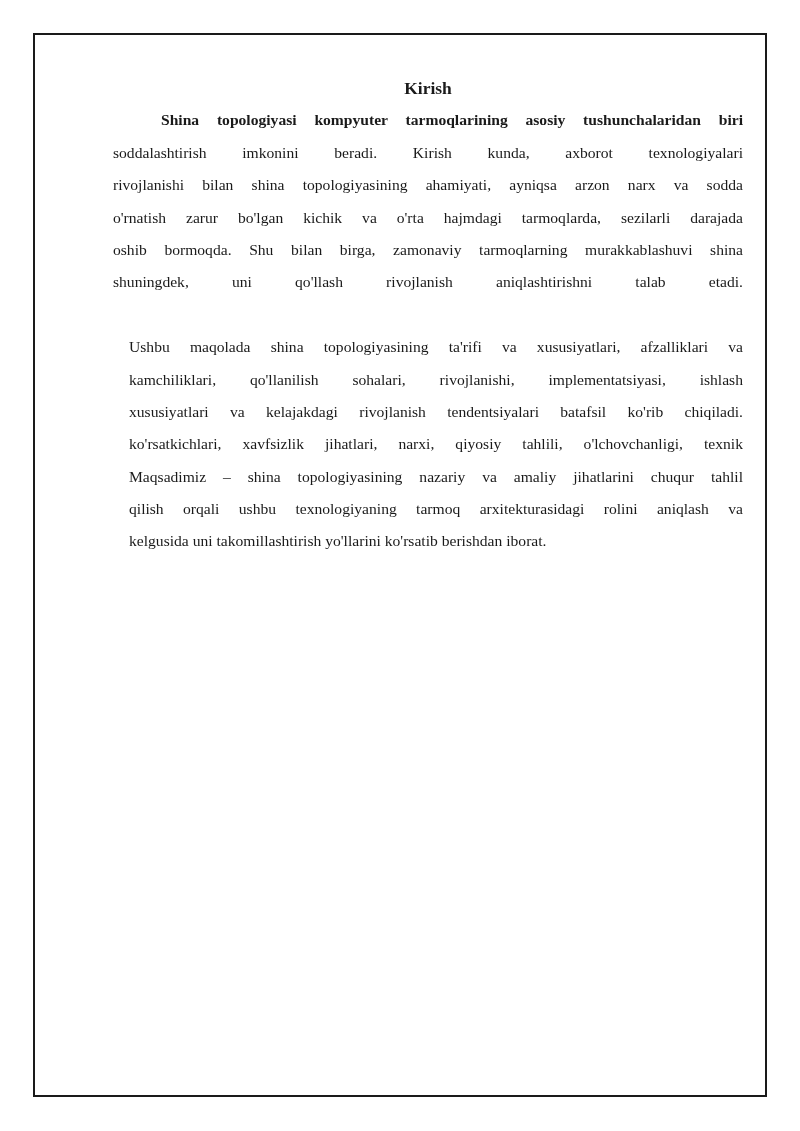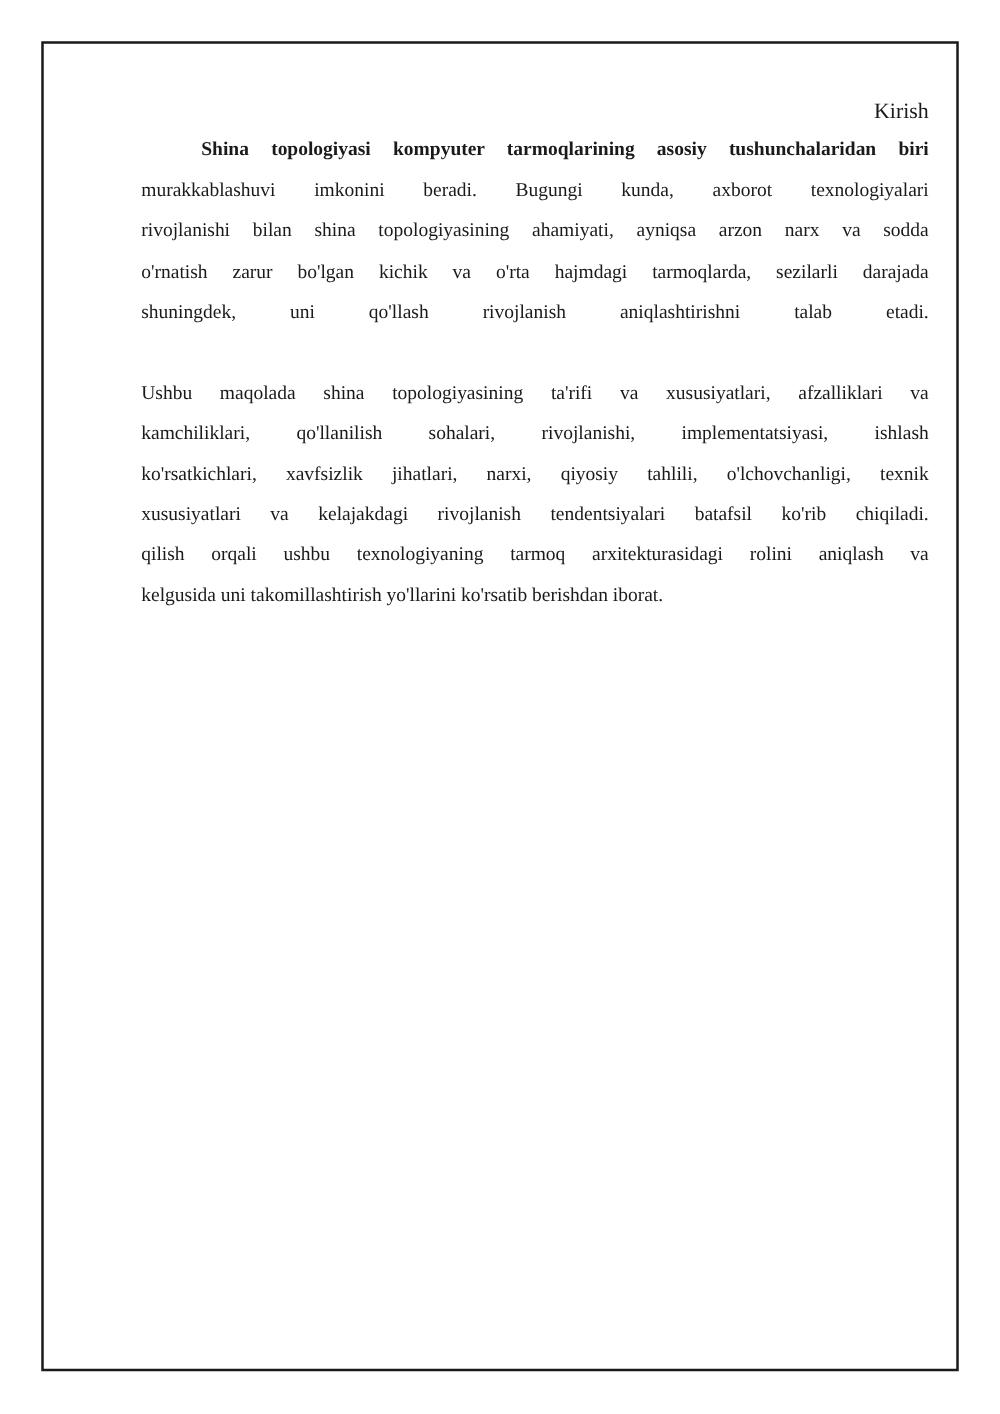--- a/index.html
+++ b/index.html
@@ -26,28 +26,29 @@
   }
   .content {
     position: absolute;
     left: 113px;
     top: 72px;
     width: 630px;
     font-size: 15.6px;
     line-height: 32.4px;
   }
   .doc-title {
-    text-align: right;
-    font-weight: normal;
+    text-align: center;
+    font-weight: bold;
     font-size: 17.5px;
     line-height: 32.4px;
     height: 32.4px;
   }
   .paragraph + .paragraph {
     margin-top: 32.4px; 
+    margin-left: 16px;
   }
   .line {
     height: 32.4px;
     overflow: hidden;
     text-align: justify;
     text-align-last: justify;
     -moz-text-align-last: justify;
     white-space: normal;
   }
   .line.left {
@@ -63,27 +64,29 @@
 </head>
 <body>
 
 <div class="page-frame"></div>
 
 <div class="content">
   <div class="doc-title">Kirish</div>
   <div>
       <div class="paragraph">
         <div class="line indent">Shina topologiyasi kompyuter tarmoqlarining asosiy tushunchalaridan biri</div>
-        <div class="line">murakkablashuvi imkonini beradi. Bugungi kunda, axborot texnologiyalari</div>
+        <div class="line">soddalashtirish imkonini beradi. Kirish kunda, axborot texnologiyalari</div>
         <div class="line">rivojlanishi bilan shina topologiyasining ahamiyati, ayniqsa arzon narx va sodda</div>
         <div class="line">o'rnatish zarur bo'lgan kichik va o'rta hajmdagi tarmoqlarda, sezilarli darajada</div>
+        <div class="line">oshib bormoqda. Shu bilan birga, zamonaviy tarmoqlarning murakkablashuvi shina</div>
         <div class="line">shuningdek, uni qo'llash rivojlanish aniqlashtirishni talab etadi.</div>
       </div>
       <div class="paragraph">
         <div class="line">Ushbu maqolada shina topologiyasining ta'rifi va xususiyatlari, afzalliklari va</div>
         <div class="line">kamchiliklari, qo'llanilish sohalari, rivojlanishi, implementatsiyasi, ishlash</div>
+        <div class="line">xususiyatlari va kelajakdagi rivojlanish tendentsiyalari batafsil ko'rib chiqiladi.</div>
         <div class="line">ko'rsatkichlari, xavfsizlik jihatlari, narxi, qiyosiy tahlili, o'lchovchanligi, texnik</div>
-        <div class="line">xususiyatlari va kelajakdagi rivojlanish tendentsiyalari batafsil ko'rib chiqiladi.</div>
+        <div class="line">Maqsadimiz – shina topologiyasining nazariy va amaliy jihatlarini chuqur tahlil</div>
         <div class="line">qilish orqali ushbu texnologiyaning tarmoq arxitekturasidagi rolini aniqlash va</div>
         <div class="line left">kelgusida uni takomillashtirish yo'llarini ko'rsatib berishdan iborat.</div>
       </div>
     </div>
 </div>
 
 </body></html>

